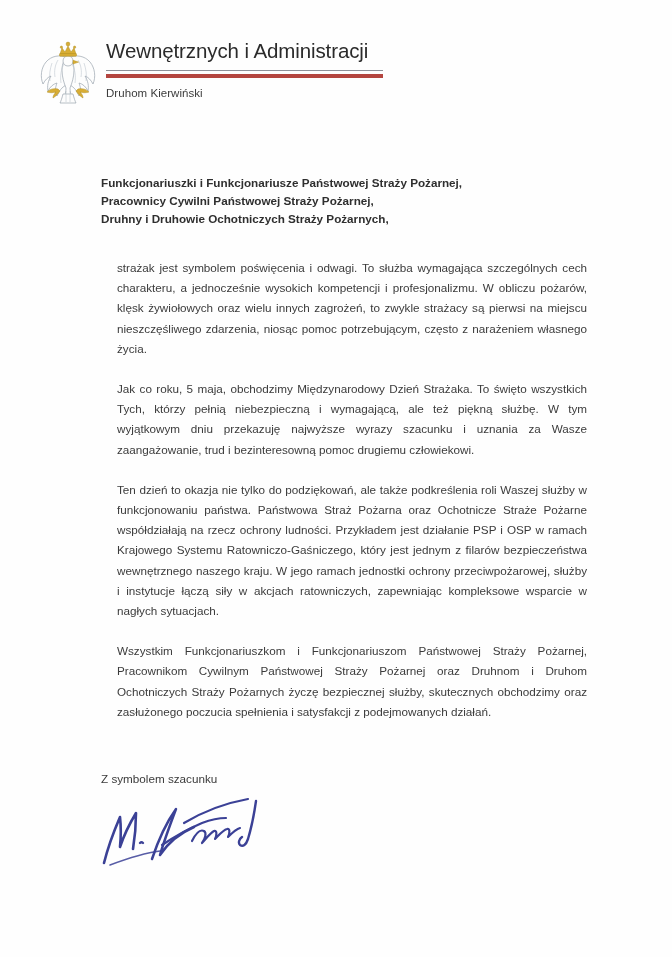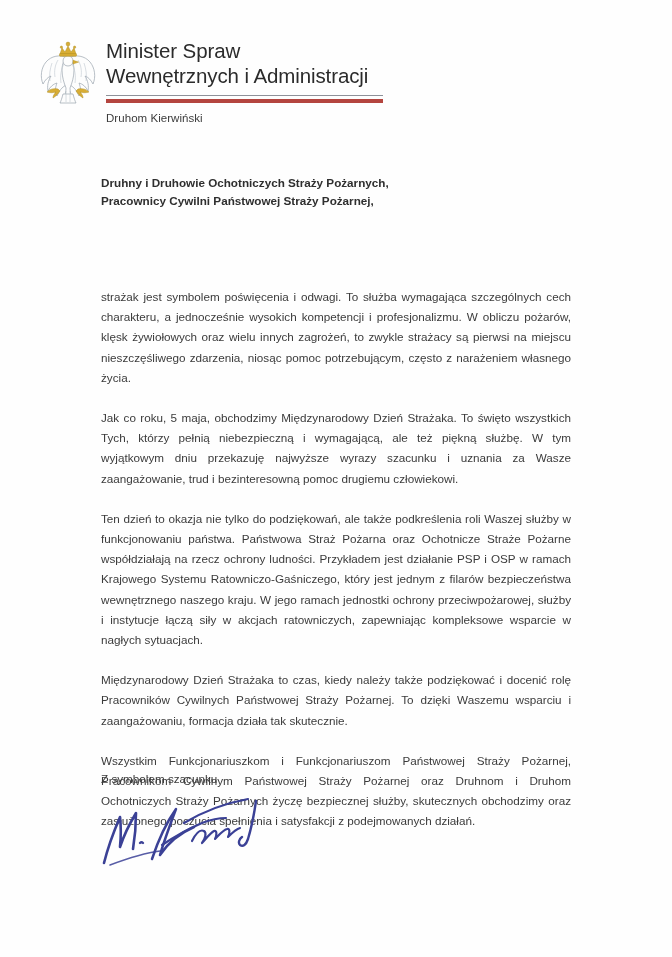--- a/index.html
+++ b/index.html
@@ -84,24 +84,23 @@
     font-size: 11.7px;
     line-height: 18.2px;
     font-weight: 700;
     color: #2f2f2f;
   }
   .salutation div { white-space: nowrap; }
 
   
   .body {
     position: absolute;
-    left: 101px;
+    left: 117px;
     top: 258px;
     width: 470px;
-    margin-top: 29px;
   }
   .body p {
     margin: 0 0 20px 0;
     font-size: 11.7px;
     line-height: 20.2px;
     text-align: justify;
     color: #3b3b3b;
     hyphens: none;
   }
   .body p:last-child { margin-bottom: 0; }
@@ -177,40 +176,39 @@
         <g fill="#d8ad34" stroke="#b08f22" stroke-width="0.5">
           <path d="M22 53 C18 52 14 53 11 56 C14 57 17 57 20 56 C18 58 17 60 17 62
                    C20 60 22 58 24 55 Z"></path>
           <path d="M42 53 C46 52 50 53 53 56 C50 57 47 57 44 56 C46 58 47 60 47 62
                    C44 60 42 58 40 55 Z"></path>
         </g>
       </svg>
     </div>
 
     <div class="lh-text">
-      <div class="lh-title">Minister Spraw</div>
       <div class="lh-title">Wewnętrznych i Administracji</div>
       <div class="rules">
         <div class="rule-grey"></div>
         <div class="rule-red"></div>
       </div>
       <div class="lh-name">Druhom Kierwiński</div>
     </div>
   </div>
 
   <div class="salutation">
+    <div>Funkcjonariuszki i Funkcjonariusze Państwowej Straży Pożarnej,</div>
+    <div>Pracownicy Cywilni Państwowej Straży Pożarnej,</div>
     <div>Druhny i Druhowie Ochotniczych Straży Pożarnych,</div>
-    <div>Pracownicy Cywilni Państwowej Straży Pożarnej,</div>
   </div>
 
   <div class="body">
     <p>strażak jest symbolem poświęcenia i odwagi. To służba wymagająca szczególnych cech charakteru, a jednocześnie wysokich kompetencji i profesjonalizmu. W obliczu pożarów, klęsk żywiołowych oraz wielu innych zagrożeń, to zwykle strażacy są pierwsi na miejscu nieszczęśliwego zdarzenia, niosąc pomoc potrzebującym, często z narażeniem własnego życia.</p>
     <p>Jak co roku, 5 maja, obchodzimy Międzynarodowy Dzień Strażaka. To święto wszystkich Tych, którzy pełnią niebezpieczną i wymagającą, ale też piękną służbę. W tym wyjątkowym dniu przekazuję najwyższe wyrazy szacunku i uznania za Wasze zaangażowanie, trud i bezinteresowną pomoc drugiemu człowiekowi.</p>
     <p>Ten dzień to okazja nie tylko do podziękowań, ale także podkreślenia roli Waszej służby w funkcjonowaniu państwa. Państwowa Straż Pożarna oraz Ochotnicze Straże Pożarne współdziałają na rzecz ochrony ludności. Przykładem jest działanie PSP i OSP w ramach Krajowego Systemu Ratowniczo-Gaśniczego, który jest jednym z filarów bezpieczeństwa wewnętrznego naszego kraju. W jego ramach jednostki ochrony przeciwpożarowej, służby i instytucje łączą siły w akcjach ratowniczych, zapewniając kompleksowe wsparcie w nagłych sytuacjach.</p>
-    <p>Międzynarodowy Dzień Strażaka to czas, kiedy należy także podziękować i docenić rolę Pracowników Cywilnych Państwowej Straży Pożarnej. To dzięki Waszemu wsparciu i zaangażowaniu, formacja działa tak skutecznie.</p>
     <p>Wszystkim Funkcjonariuszkom i Funkcjonariuszom Państwowej Straży Pożarnej, Pracownikom Cywilnym Państwowej Straży Pożarnej oraz Druhnom i Druhom Ochotniczych Straży Pożarnych życzę bezpiecznej służby, skutecznych obchodzimy oraz zasłużonego poczucia spełnienia i satysfakcji z podejmowanych działań.</p>
   </div>
 
   <div class="closing">Z symbolem szacunku</div>
 
   <div class="signature">
     <svg viewBox="0 0 210 78" xmlns="http://www.w3.org/2000/svg">
       <g fill="none" stroke="#3b4196" stroke-linecap="round" stroke-linejoin="round">
 
         <path d="M8 70 C12 54 18 38 24 24 C25 33 25 44 24 54 C28 42 34 30 40 20

